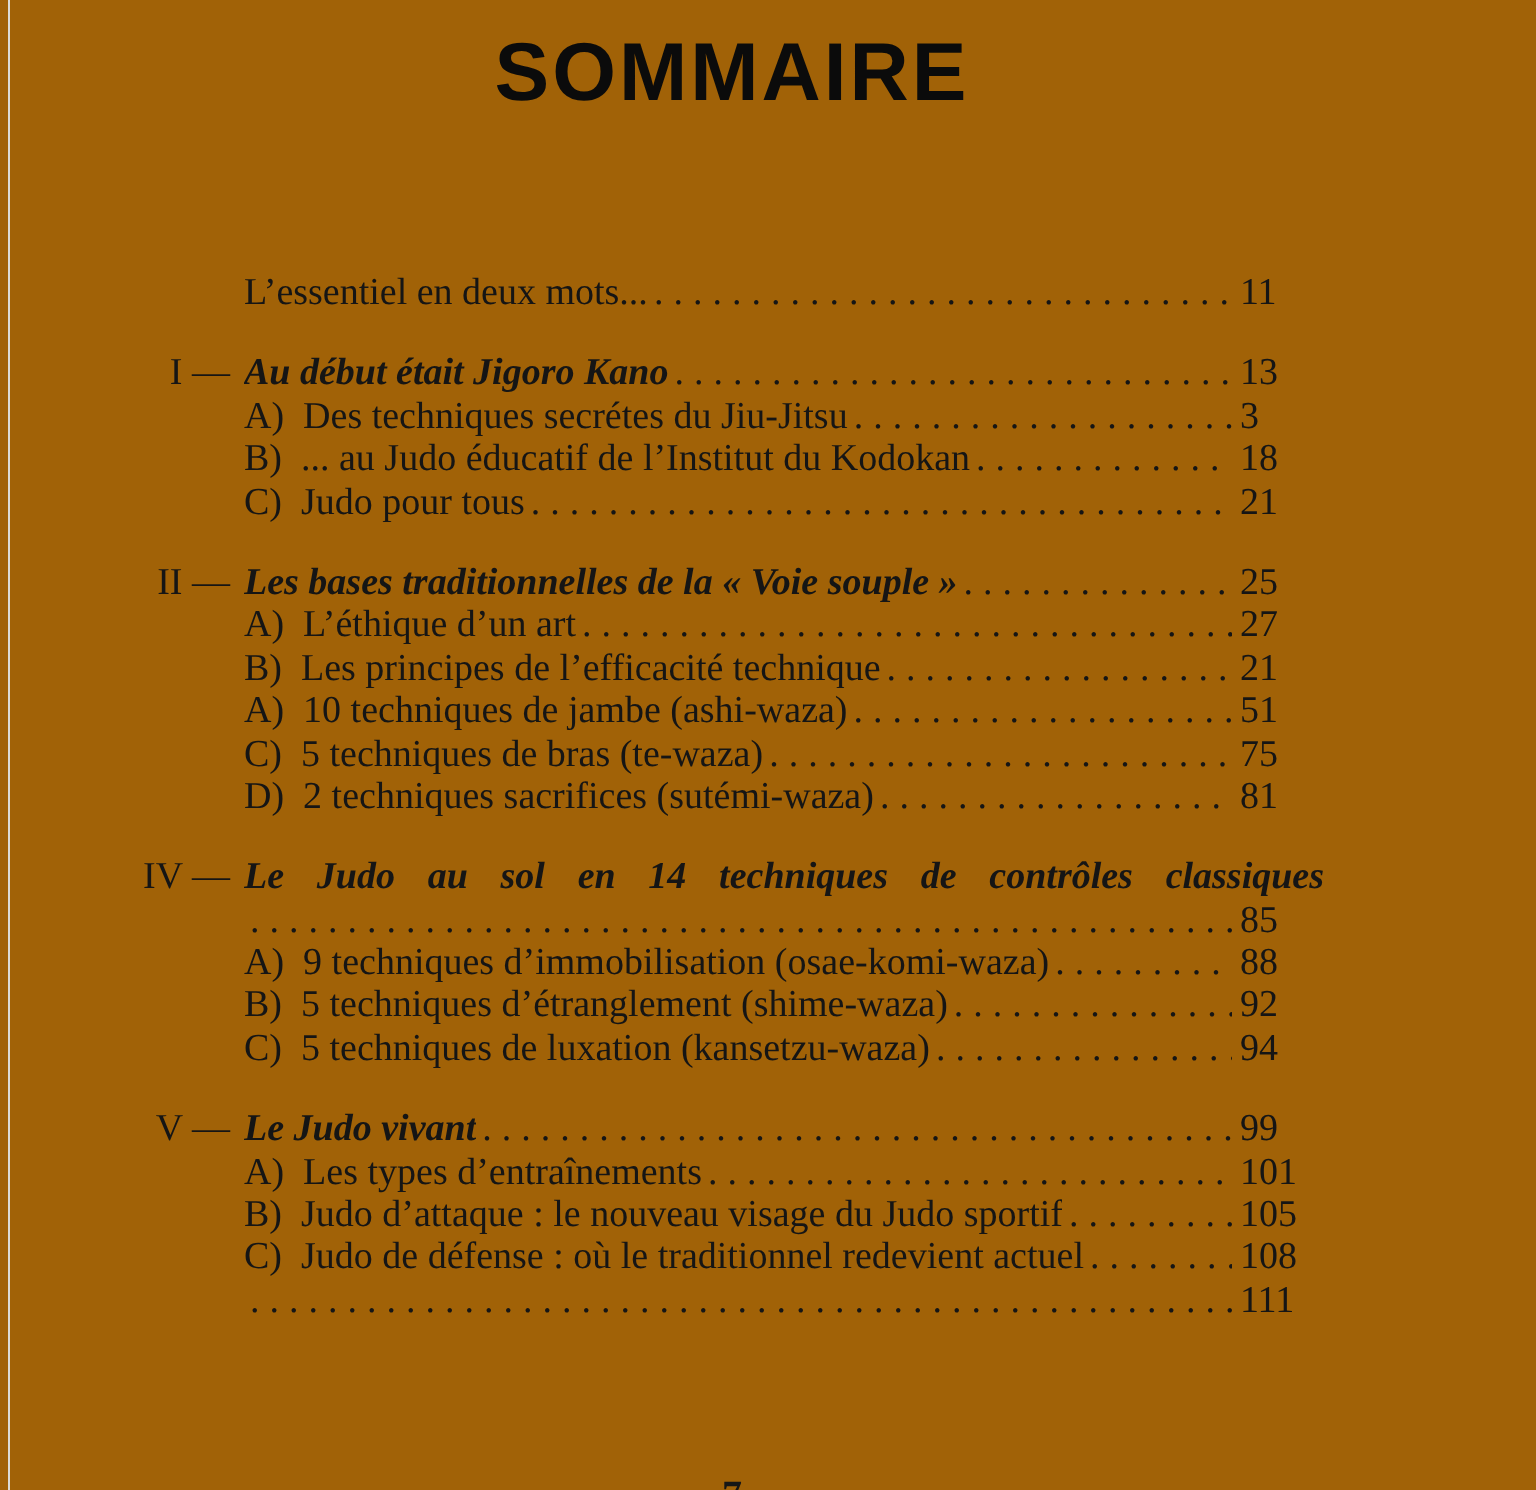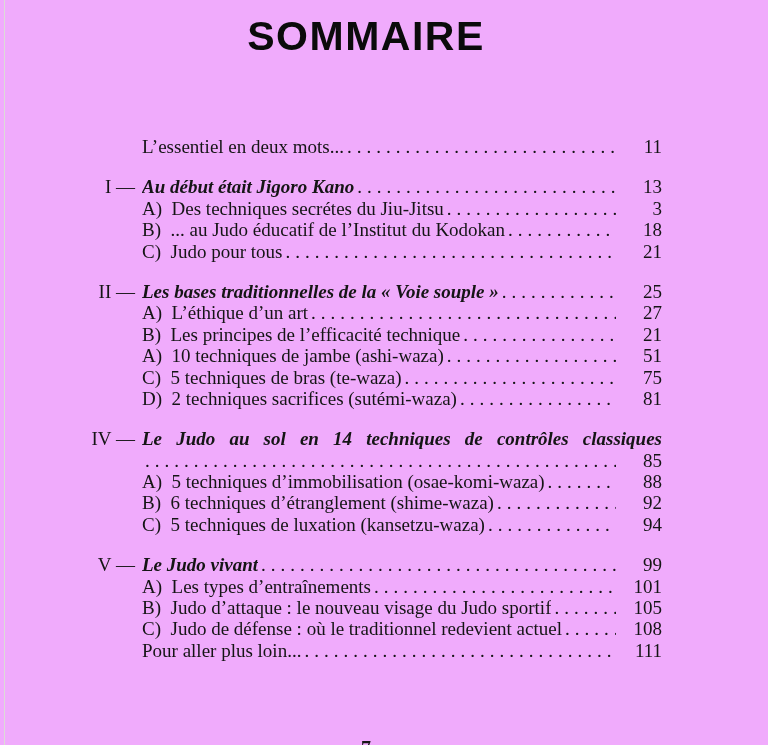--- a/index.html
+++ b/index.html
@@ -1,20 +1,20 @@
 <!DOCTYPE html>
 <html><head>
 <meta charset="utf-8">
 <style>
   html, body { margin: 0; padding: 0; background: #ffffff; }
   .page {
     position: relative;
     width: 768px;
     height: 745px;
-    background: #f0abfc;
+    background: #a16207;
     overflow: hidden;
     font-family: "Liberation Serif", serif;
     color: #151515;
   }
   .scan-edge {
     position: absolute;
     left: 4px; top: 0;
     width: 1px; height: 100%;
     background: #dcdcd6;
   }
@@ -27,21 +27,21 @@
     font-family: "Liberation Sans", sans-serif;
     font-weight: 700;
     font-size: 41px;
     line-height: 44px;
     letter-spacing: 1.5px;
     text-align: center;
     margin: 14px 0 0 0;
     color: #0b0b0b;
     white-space: nowrap;
   }
-  .toc { margin-top: 78px; margin-left: 20px; }
+  .toc { margin-top: 78px; }
   .row {
     display: flex;
     align-items: baseline;
     font-size: 19px;
     line-height: 21.4px;
     height: 21.4px;
     white-space: pre;
   }
   .row.gap { margin-top: 19px; }
   .numeral {
@@ -68,21 +68,21 @@
     overflow: hidden;
     margin: 0 4px 0 3px;
   }
   .leader::after {
     content: "................................................................................";
     letter-spacing: 5px;
   }
   .pagenum {
     flex: none;
     width: 42px;
-    text-align: right;
+    text-align: left;
   }
   .footer-num {
     position: absolute;
     top: 737px;
     left: 70px;
     width: 592px;
     text-align: center;
     font-size: 20px;
     font-weight: 600;
     color: #161616;
@@ -168,27 +168,27 @@
     
     
   </div>
         <div class="row italic">
     <span class="numeral"></span>
     <span class="leader"></span>
     <span class="pagenum">85</span>
   </div>
         <div class="row">
     <span class="numeral"></span>
-    <span class="label">A)  5 techniques d’immobilisation (osae-komi-waza)</span>
+    <span class="label">A)  9 techniques d’immobilisation (osae-komi-waza)</span>
     <span class="leader"></span>
     <span class="pagenum">88</span>
   </div>
         <div class="row">
     <span class="numeral"></span>
-    <span class="label">B)  6 techniques d’étranglement (shime-waza)</span>
+    <span class="label">B)  5 techniques d’étranglement (shime-waza)</span>
     <span class="leader"></span>
     <span class="pagenum">92</span>
   </div>
         <div class="row">
     <span class="numeral"></span>
     <span class="label">C)  5 techniques de luxation (kansetzu-waza)</span>
     <span class="leader"></span>
     <span class="pagenum">94</span>
   </div>
         <div class="row gap italic">
@@ -210,20 +210,19 @@
     <span class="pagenum">105</span>
   </div>
         <div class="row">
     <span class="numeral"></span>
     <span class="label">C)  Judo de défense : où le traditionnel redevient actuel</span>
     <span class="leader"></span>
     <span class="pagenum">108</span>
   </div>
         <div class="row">
     <span class="numeral"></span>
-    <span class="label">Pour aller plus loin...</span>
     <span class="leader"></span>
     <span class="pagenum">111</span>
   </div>
       </div>
   </div>
   <div class="footer-num">7</div>
 </div>
 
 </body></html>

